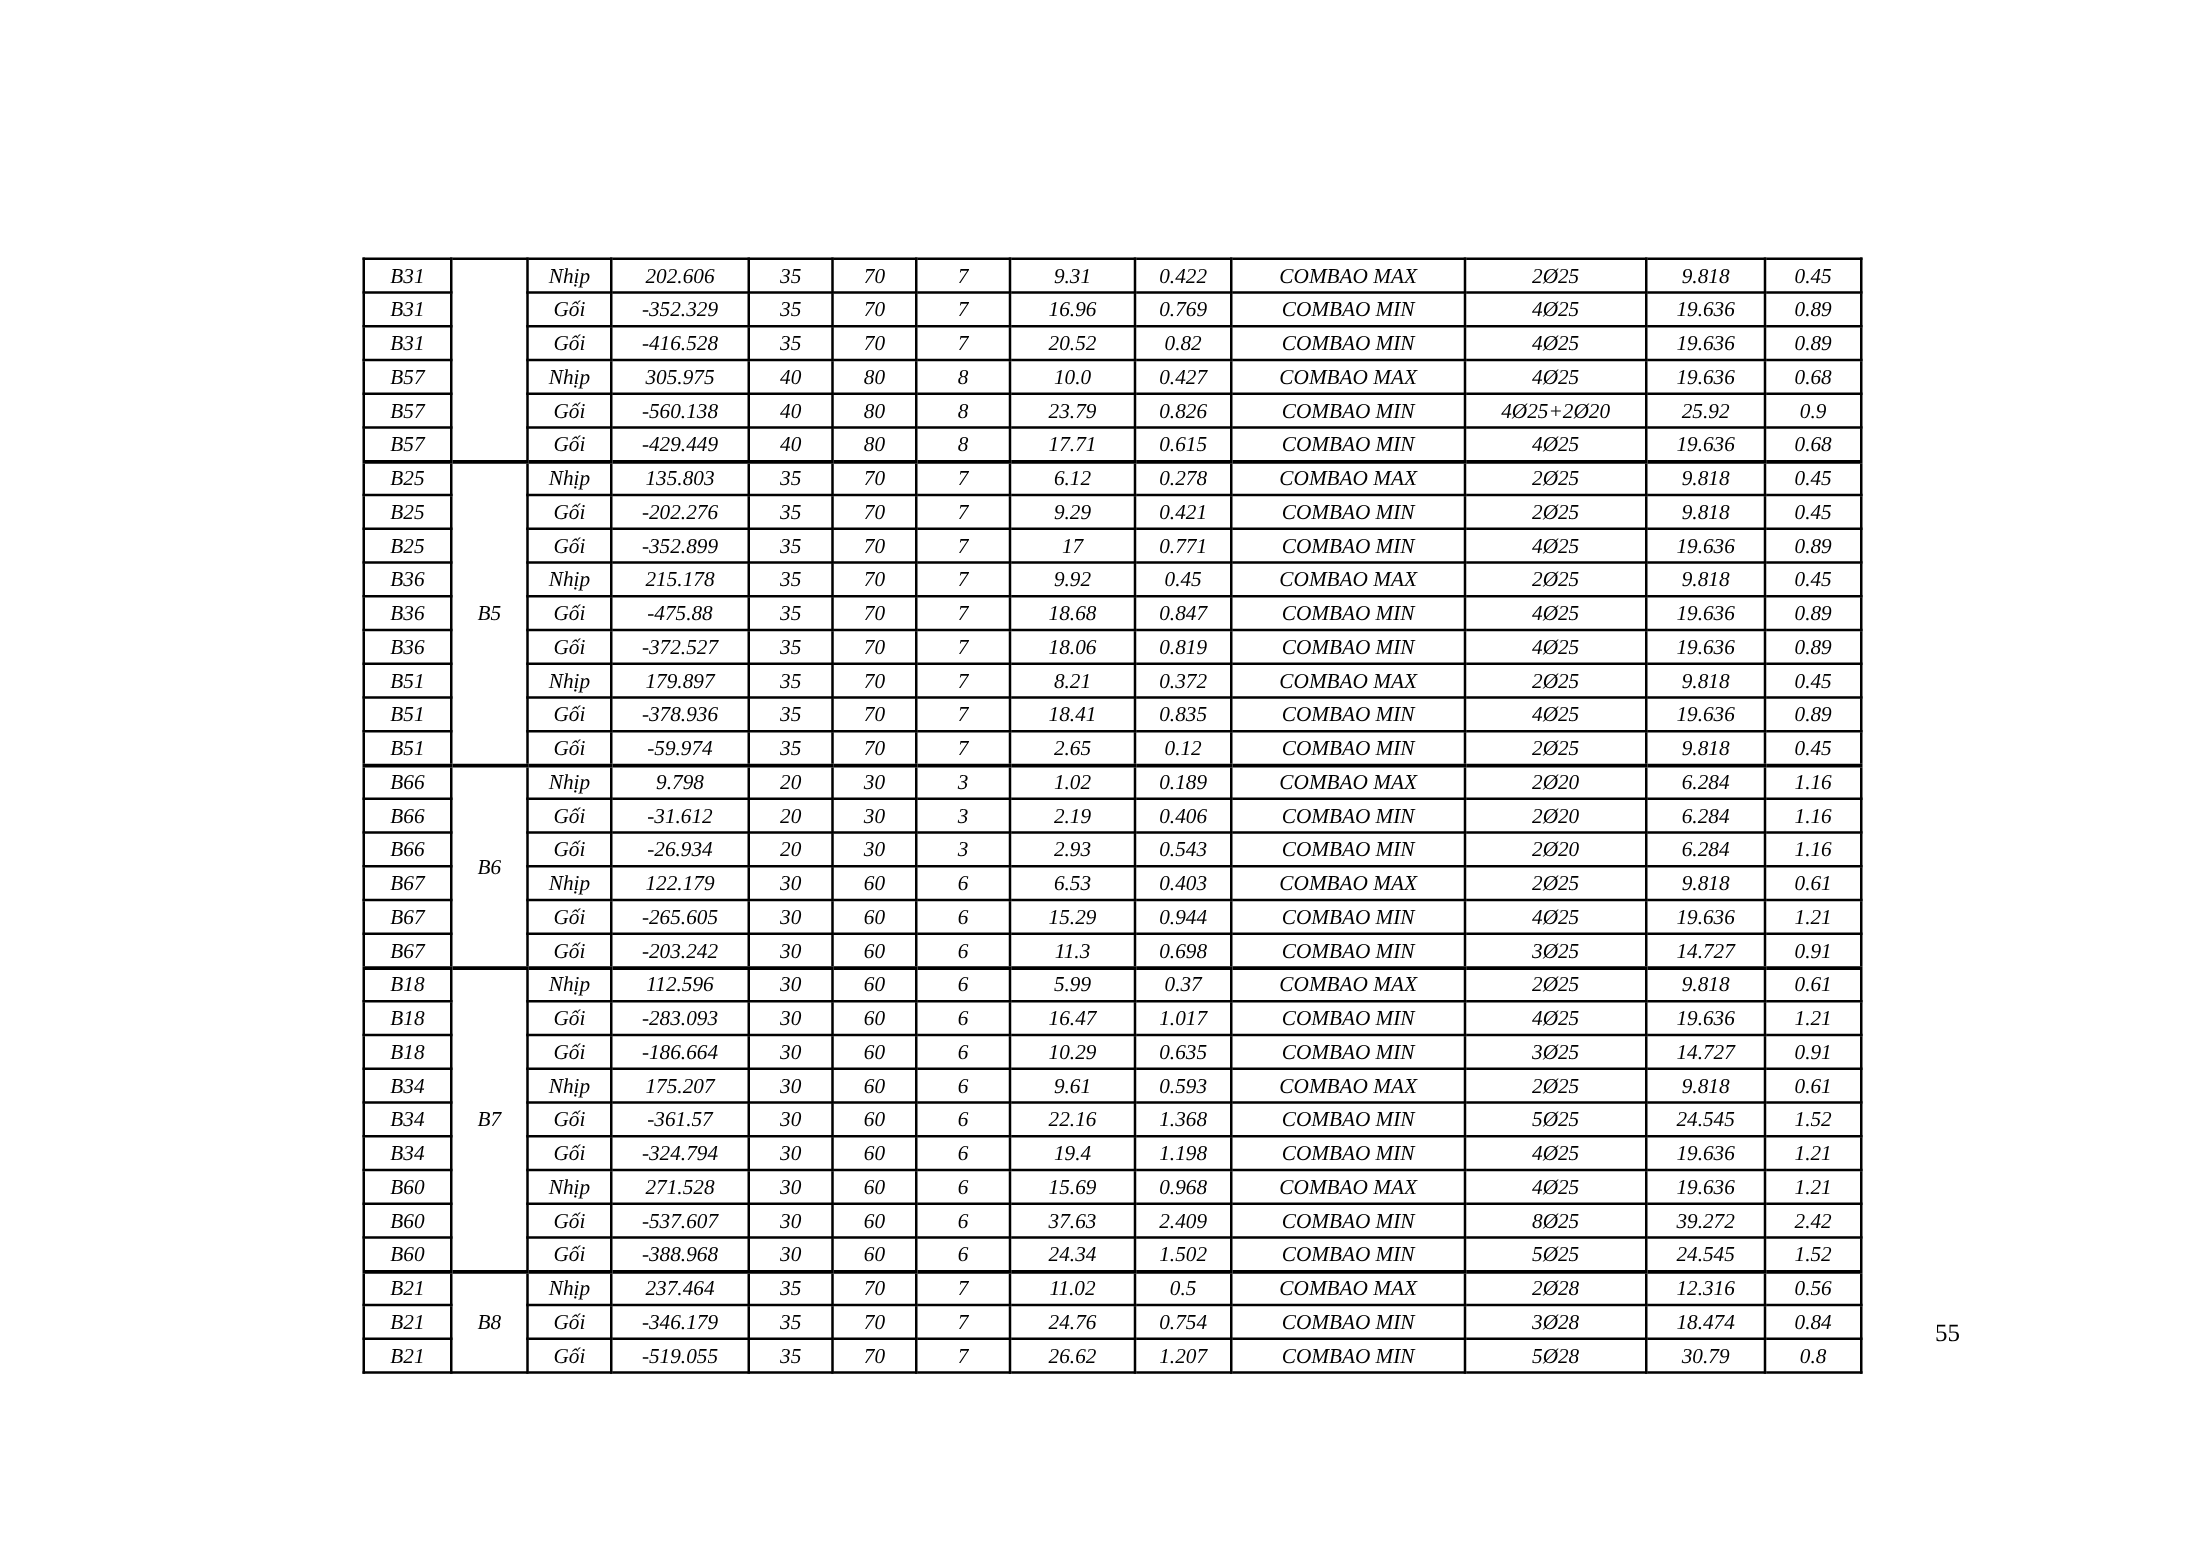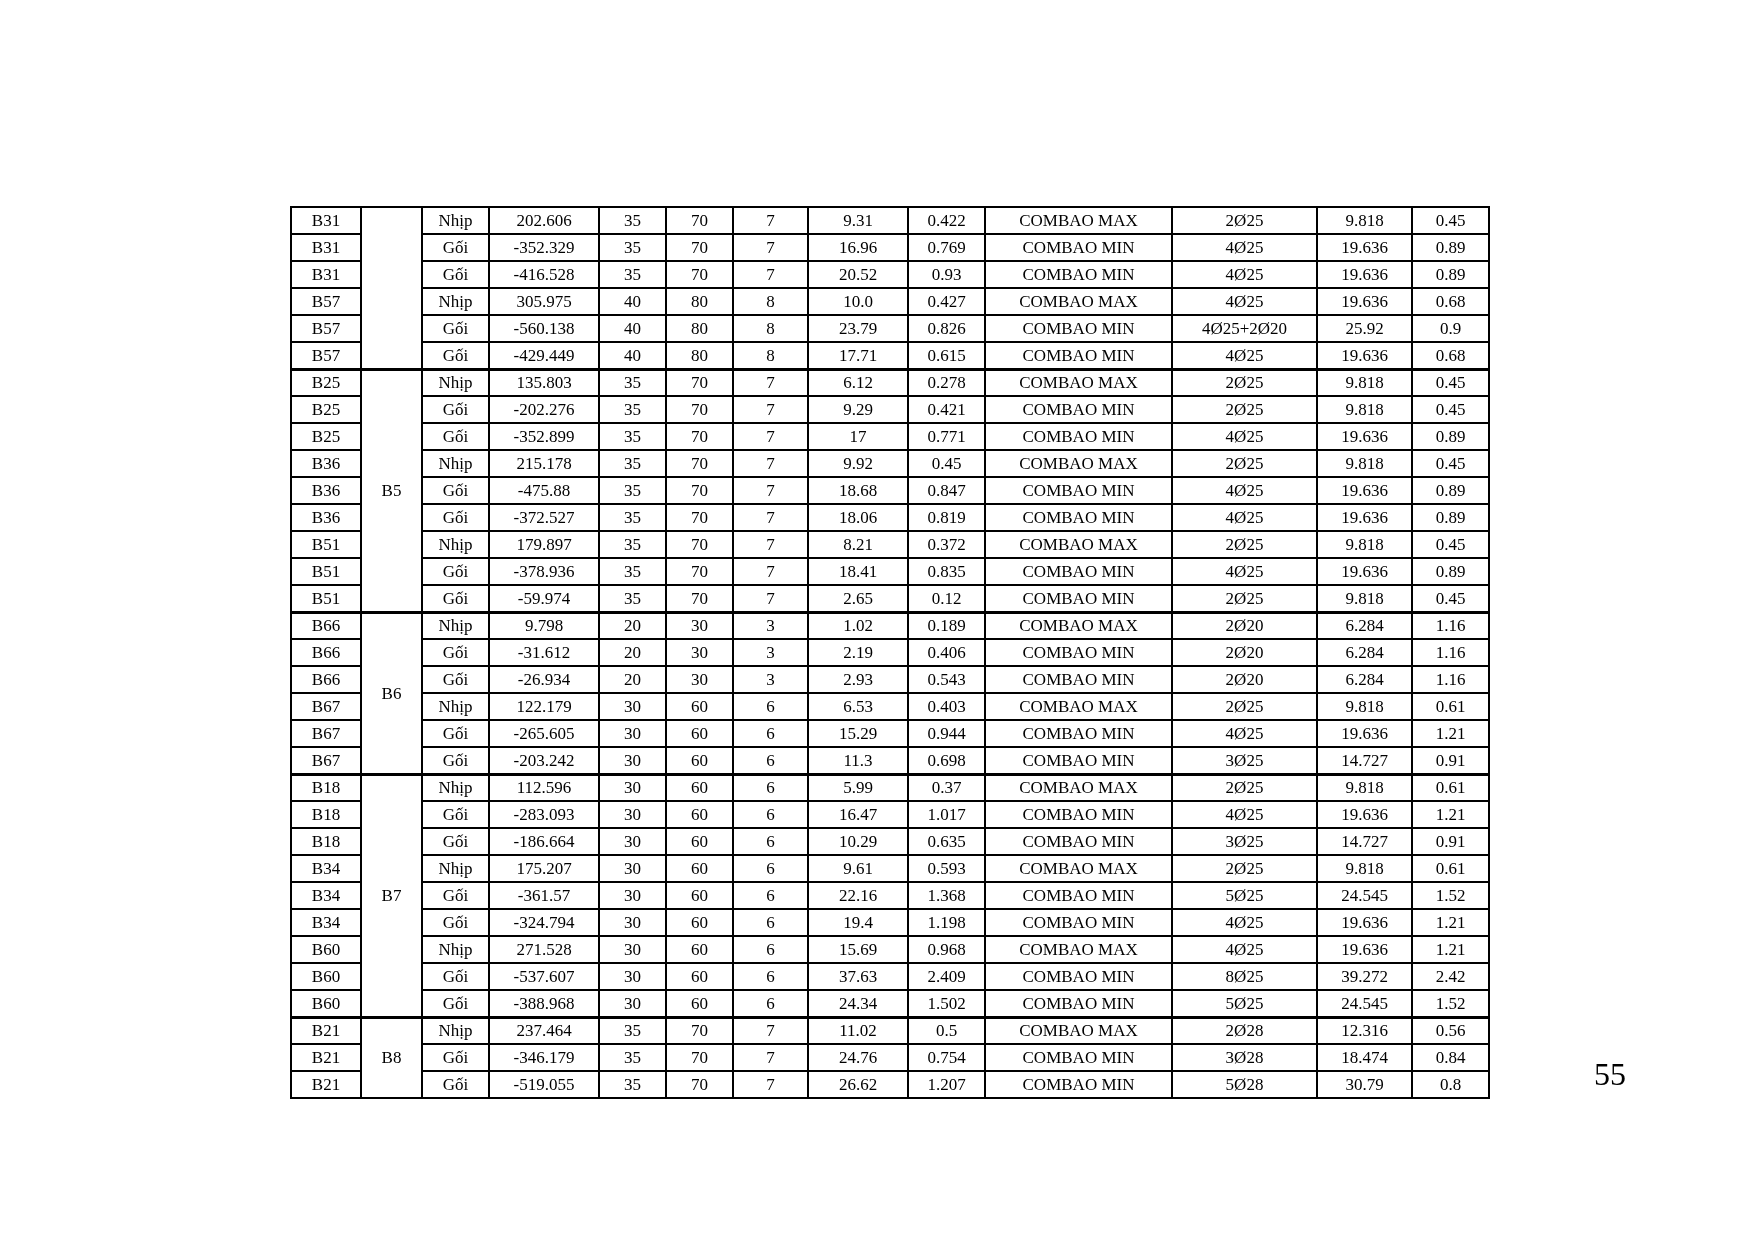--- a/index.html
+++ b/index.html
@@ -19,39 +19,40 @@
     left: 290px;
     top: 206px;
   }
   table.beam-table {
     border-collapse: collapse;
     table-layout: fixed;
     width: 1198px;
   }
   table.beam-table tr {
     height: 27px;
+    font-style: italic;
   }
   table.beam-table td {
     border: 2px solid #000;
     text-align: center;
     vertical-align: middle;
     padding: 0;
     font-size: 17px;
     line-height: 1;
     white-space: nowrap;
     overflow: hidden;
   }
   table.beam-table tr.group-start td {
     border-top: 3px solid #000;
   }
   .page-number {
     position: absolute;
-    left: 1594px;
+    left: 1548px;
     top: 1056px;
-    font-size: 32px;
+    font-size: 20px;
   }
 </style>
 </head>
 <body>
 
 <div class="table-wrap">
   <table class="beam-table">
     <colgroup>
       <col style="width:70px">
         <col style="width:61px">
@@ -98,21 +99,21 @@
           <td>0.89</td>
         </tr>
         <tr>
           <td>B31</td>
           <td>Gối</td>
           <td>-416.528</td>
           <td>35</td>
           <td>70</td>
           <td>7</td>
           <td>20.52</td>
-          <td>0.93</td>
+          <td>0.82</td>
           <td>COMBAO MIN</td>
           <td>4Ø25</td>
           <td>19.636</td>
           <td>0.89</td>
         </tr>
         <tr>
           <td>B57</td>
           <td>Nhịp</td>
           <td>305.975</td>
           <td>40</td>

